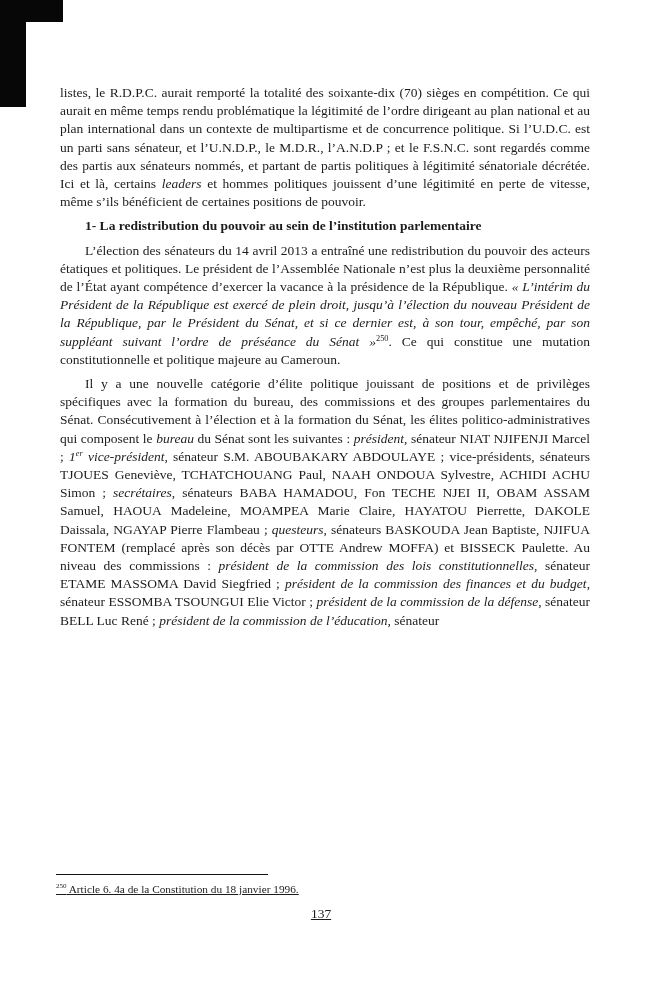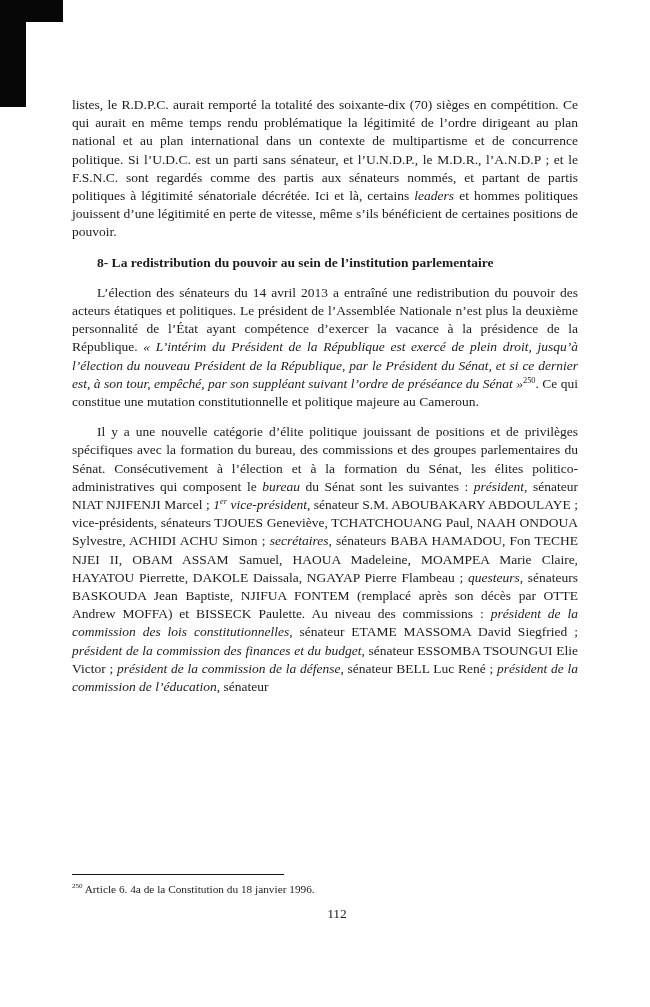--- a/index.html
+++ b/index.html
@@ -18,32 +18,33 @@
 
   .text-column {
     position: absolute;
     left: 60px;
     top: 84px;
     width: 530px;
     font-size: 13.5px;
     line-height: 18.2px;
     text-align: justify;
   }
-  .block { margin: 12px; }
+  .block { margin: 0; }
   .block + .block { margin-top: 6px; }
   .heading { font-weight: bold; text-indent: 25px; }
   .indent { text-indent: 25px; }
   .i { font-style: italic; }
   sup { font-size: 0.62em; line-height: 0; vertical-align: super; }
 
   .footnote-area {
     position: absolute;
-    left: 72px;
+    left: 56px;
     top: 874px;
     width: 530px;
+    text-decoration: underline;
   }
   .footnote-separator {
     width: 212px;
     border-top: 1.2px solid #111;
     margin-bottom: 7px;
   }
   .footnote {
     font-size: 11.3px;
     line-height: 14px;
     text-align: left;
@@ -57,26 +58,26 @@
 </head>
 <body>
 
 <div>
 
   <div id="artifact-v" class="scan-artifact"></div>
   <div id="artifact-h" class="scan-artifact"></div>
 
   <div class="text-column">
       <p class="block para"><span>listes, le R.D.P.C. aurait remporté la totalité des soixante-dix (70) sièges en compétition. Ce qui aurait en même temps rendu problématique la légitimité de l’ordre dirigeant au plan national et au plan international dans un contexte de multipartisme et de concurrence politique. Si l’U.D.C. est un parti sans sénateur, et l’U.N.D.P., le M.D.R., l’A.N.D.P ; et le F.S.N.C. sont regardés comme des partis aux sénateurs nommés, et partant de partis politiques à légitimité sénatoriale décrétée. Ici et là, certains </span><span class="i">leaders</span><span> et hommes politiques jouissent d’une légitimité en perte de vitesse, même s’ils bénéficient de certaines positions de pouvoir.</span></p>
-      <p class="block heading"><span>8- La redistribution du pouvoir au sein de l’institution parlementaire</span></p>
+      <p class="block heading"><span>1- La redistribution du pouvoir au sein de l’institution parlementaire</span></p>
       <p class="block para indent"><span>L’élection des sénateurs du 14 avril 2013 a entraîné une redistribution du pouvoir des acteurs étatiques et politiques. Le président de l’Assemblée Nationale n’est plus la deuxième personnalité de l’État ayant compétence d’exercer la vacance à la présidence de la République. </span><span class="i">« L’intérim du Président de la République est exercé de plein droit, jusqu’à l’élection du nouveau Président de la République, par le Président du Sénat, et si ce dernier est, à son tour, empêché, par son suppléant suivant l’ordre de préséance du Sénat »</span><sup>250</sup><span>. Ce qui constitue une mutation constitutionnelle et politique majeure au Cameroun.</span></p>
       <p class="block para indent"><span>Il y a une nouvelle catégorie d’élite politique jouissant de positions et de privilèges spécifiques avec la formation du bureau, des commissions et des groupes parlementaires du Sénat. Consécutivement à l’élection et à la formation du Sénat, les élites politico-administratives qui composent le </span><span class="i">bureau</span><span> du Sénat sont les suivantes : </span><span class="i">président</span><span>, sénateur NIAT NJIFENJI Marcel ; </span><span class="i">1</span><sup class="i">er</sup><span class="i"> vice-président</span><span>, sénateur S.M. ABOUBAKARY ABDOULAYE ; vice-présidents, sénateurs TJOUES Geneviève, TCHATCHOUANG Paul, NAAH ONDOUA Sylvestre, ACHIDI ACHU Simon ; </span><span class="i">secrétaires</span><span>, sénateurs BABA HAMADOU, Fon TECHE NJEI II, OBAM ASSAM Samuel, HAOUA Madeleine, MOAMPEA Marie Claire, HAYATOU Pierrette, DAKOLE Daissala, NGAYAP Pierre Flambeau ; </span><span class="i">questeurs</span><span>, sénateurs BASKOUDA Jean Baptiste, NJIFUA FONTEM (remplacé après son décès par OTTE Andrew MOFFA) et BISSECK Paulette. Au niveau des commissions : </span><span class="i">président de la commission des lois constitutionnelles</span><span>, sénateur ETAME MASSOMA David Siegfried ; </span><span class="i">président de la commission des finances et du budget</span><span>, sénateur ESSOMBA TSOUNGUI Elie Victor ; </span><span class="i">président de la commission de la défense</span><span>, sénateur BELL Luc René ; </span><span class="i">président de la commission de l’éducation</span><span>, sénateur</span></p>
     </div>
 
   <div class="footnote-area">
     <div class="footnote-separator"></div>
     <div class="footnote">
       <sup>250</sup><span> Article 6. 4a de la Constitution du 18 janvier 1996.</span>
     </div>
-    <div class="page-number">112</div>
+    <div class="page-number">137</div>
   </div>
 
 </div>
 
 </body></html>

